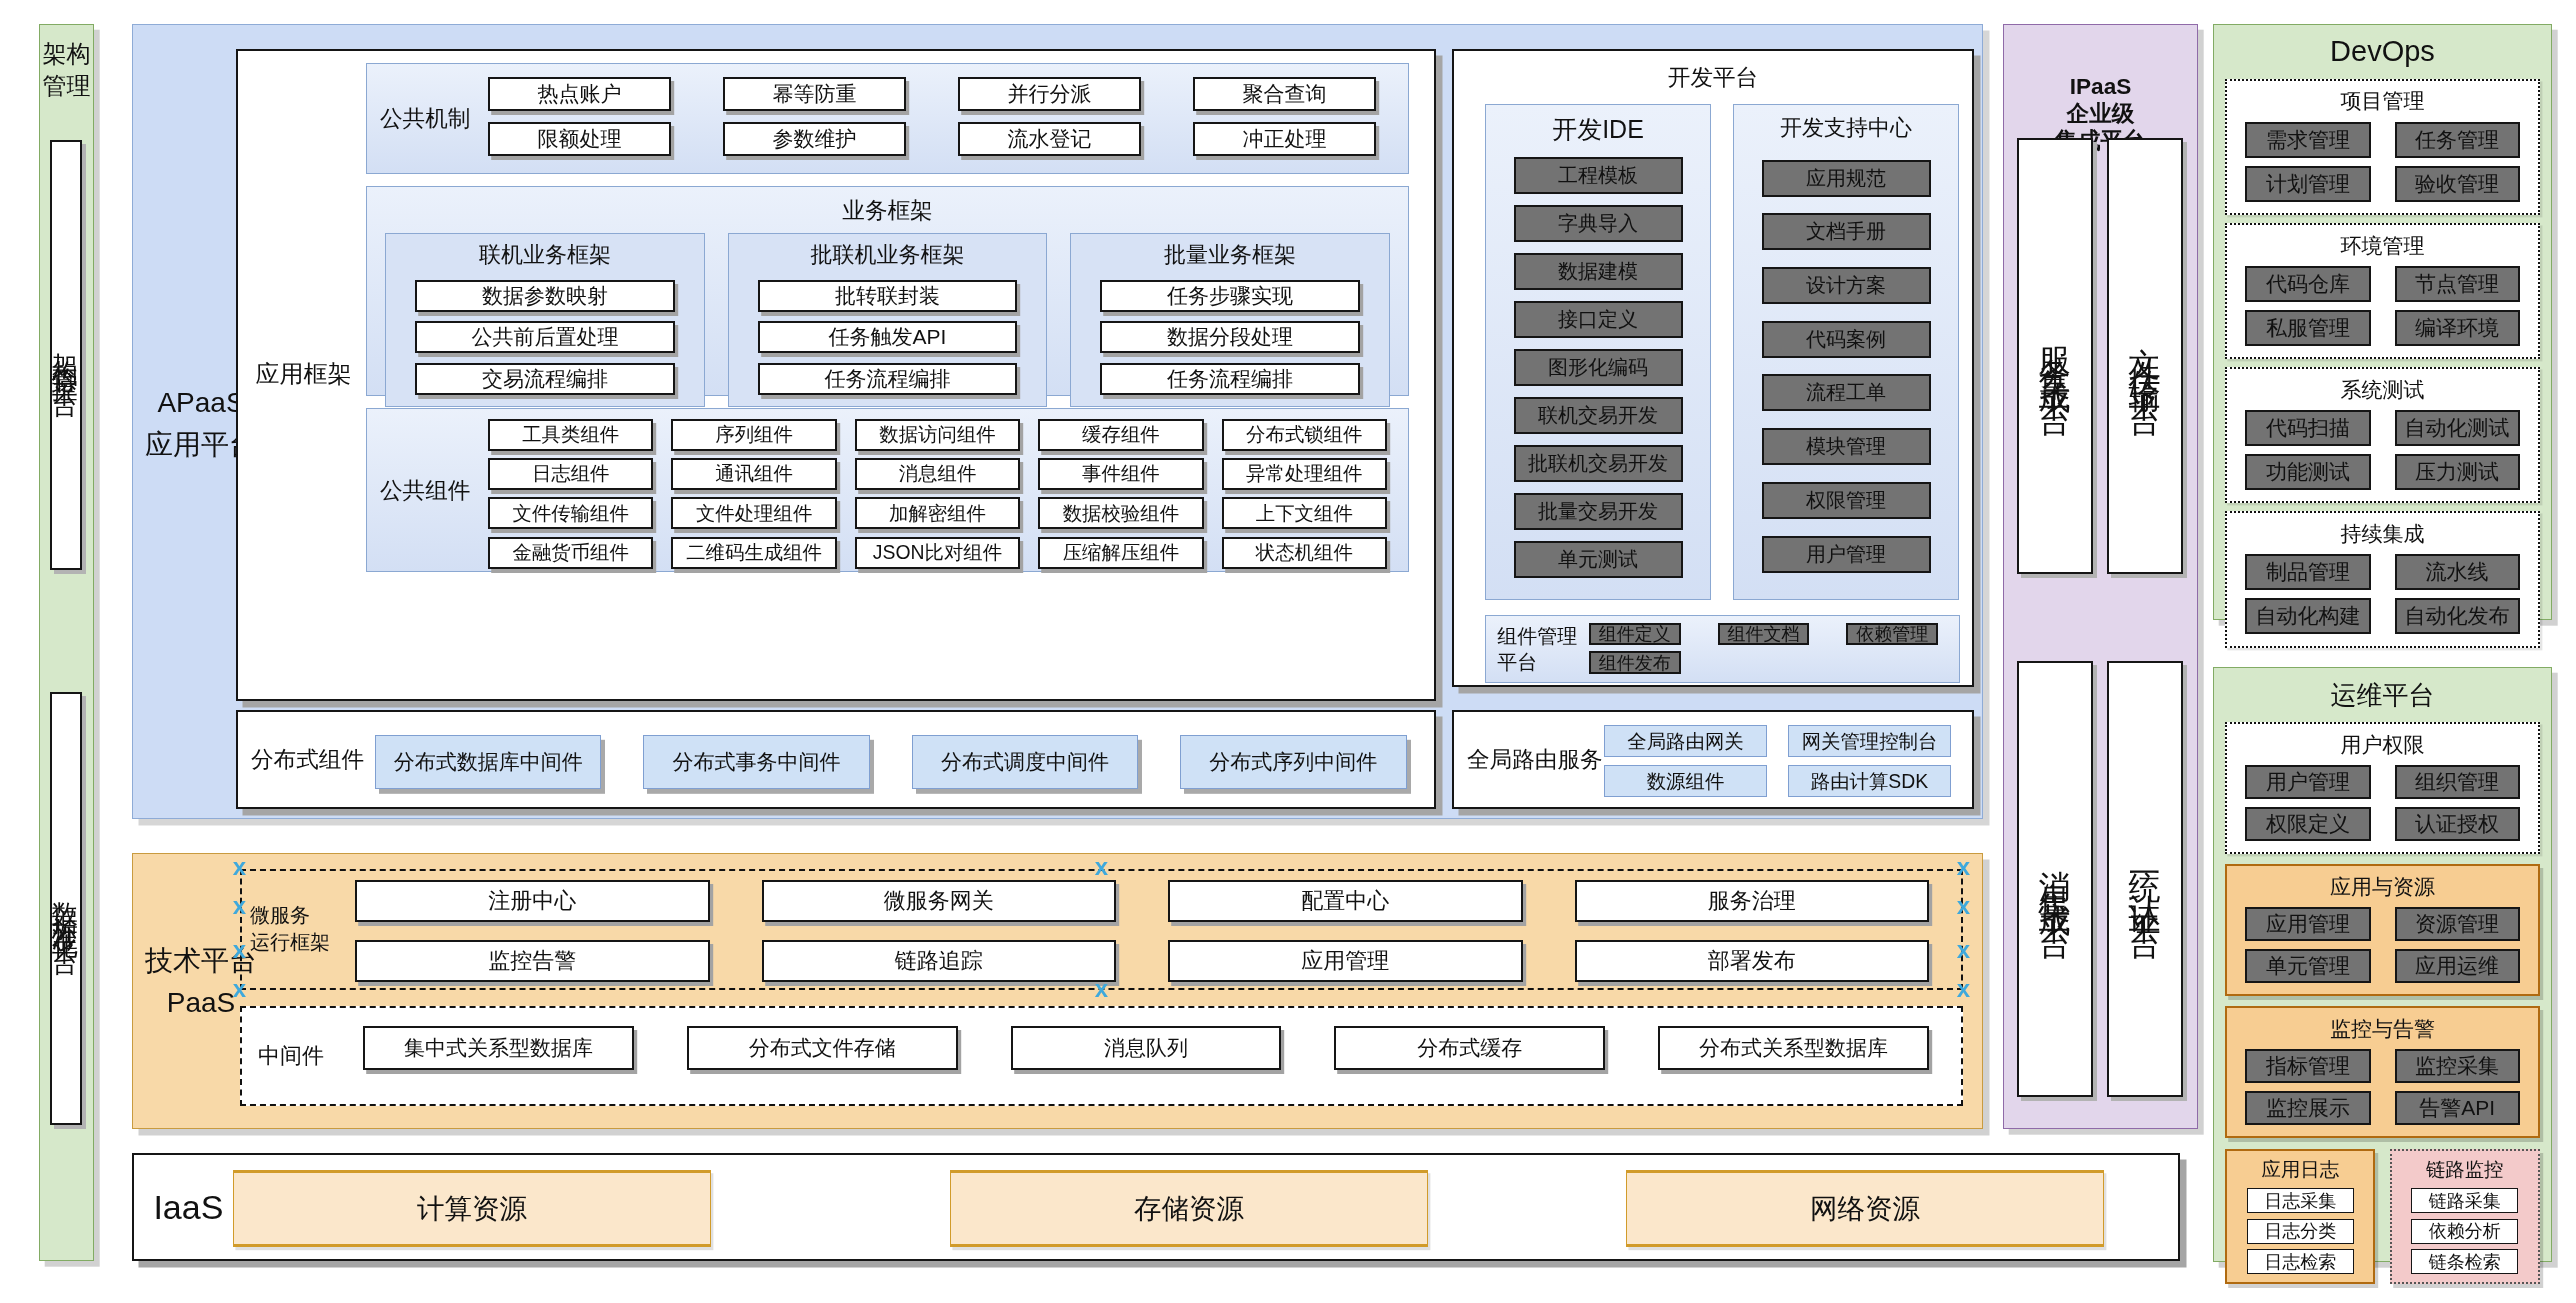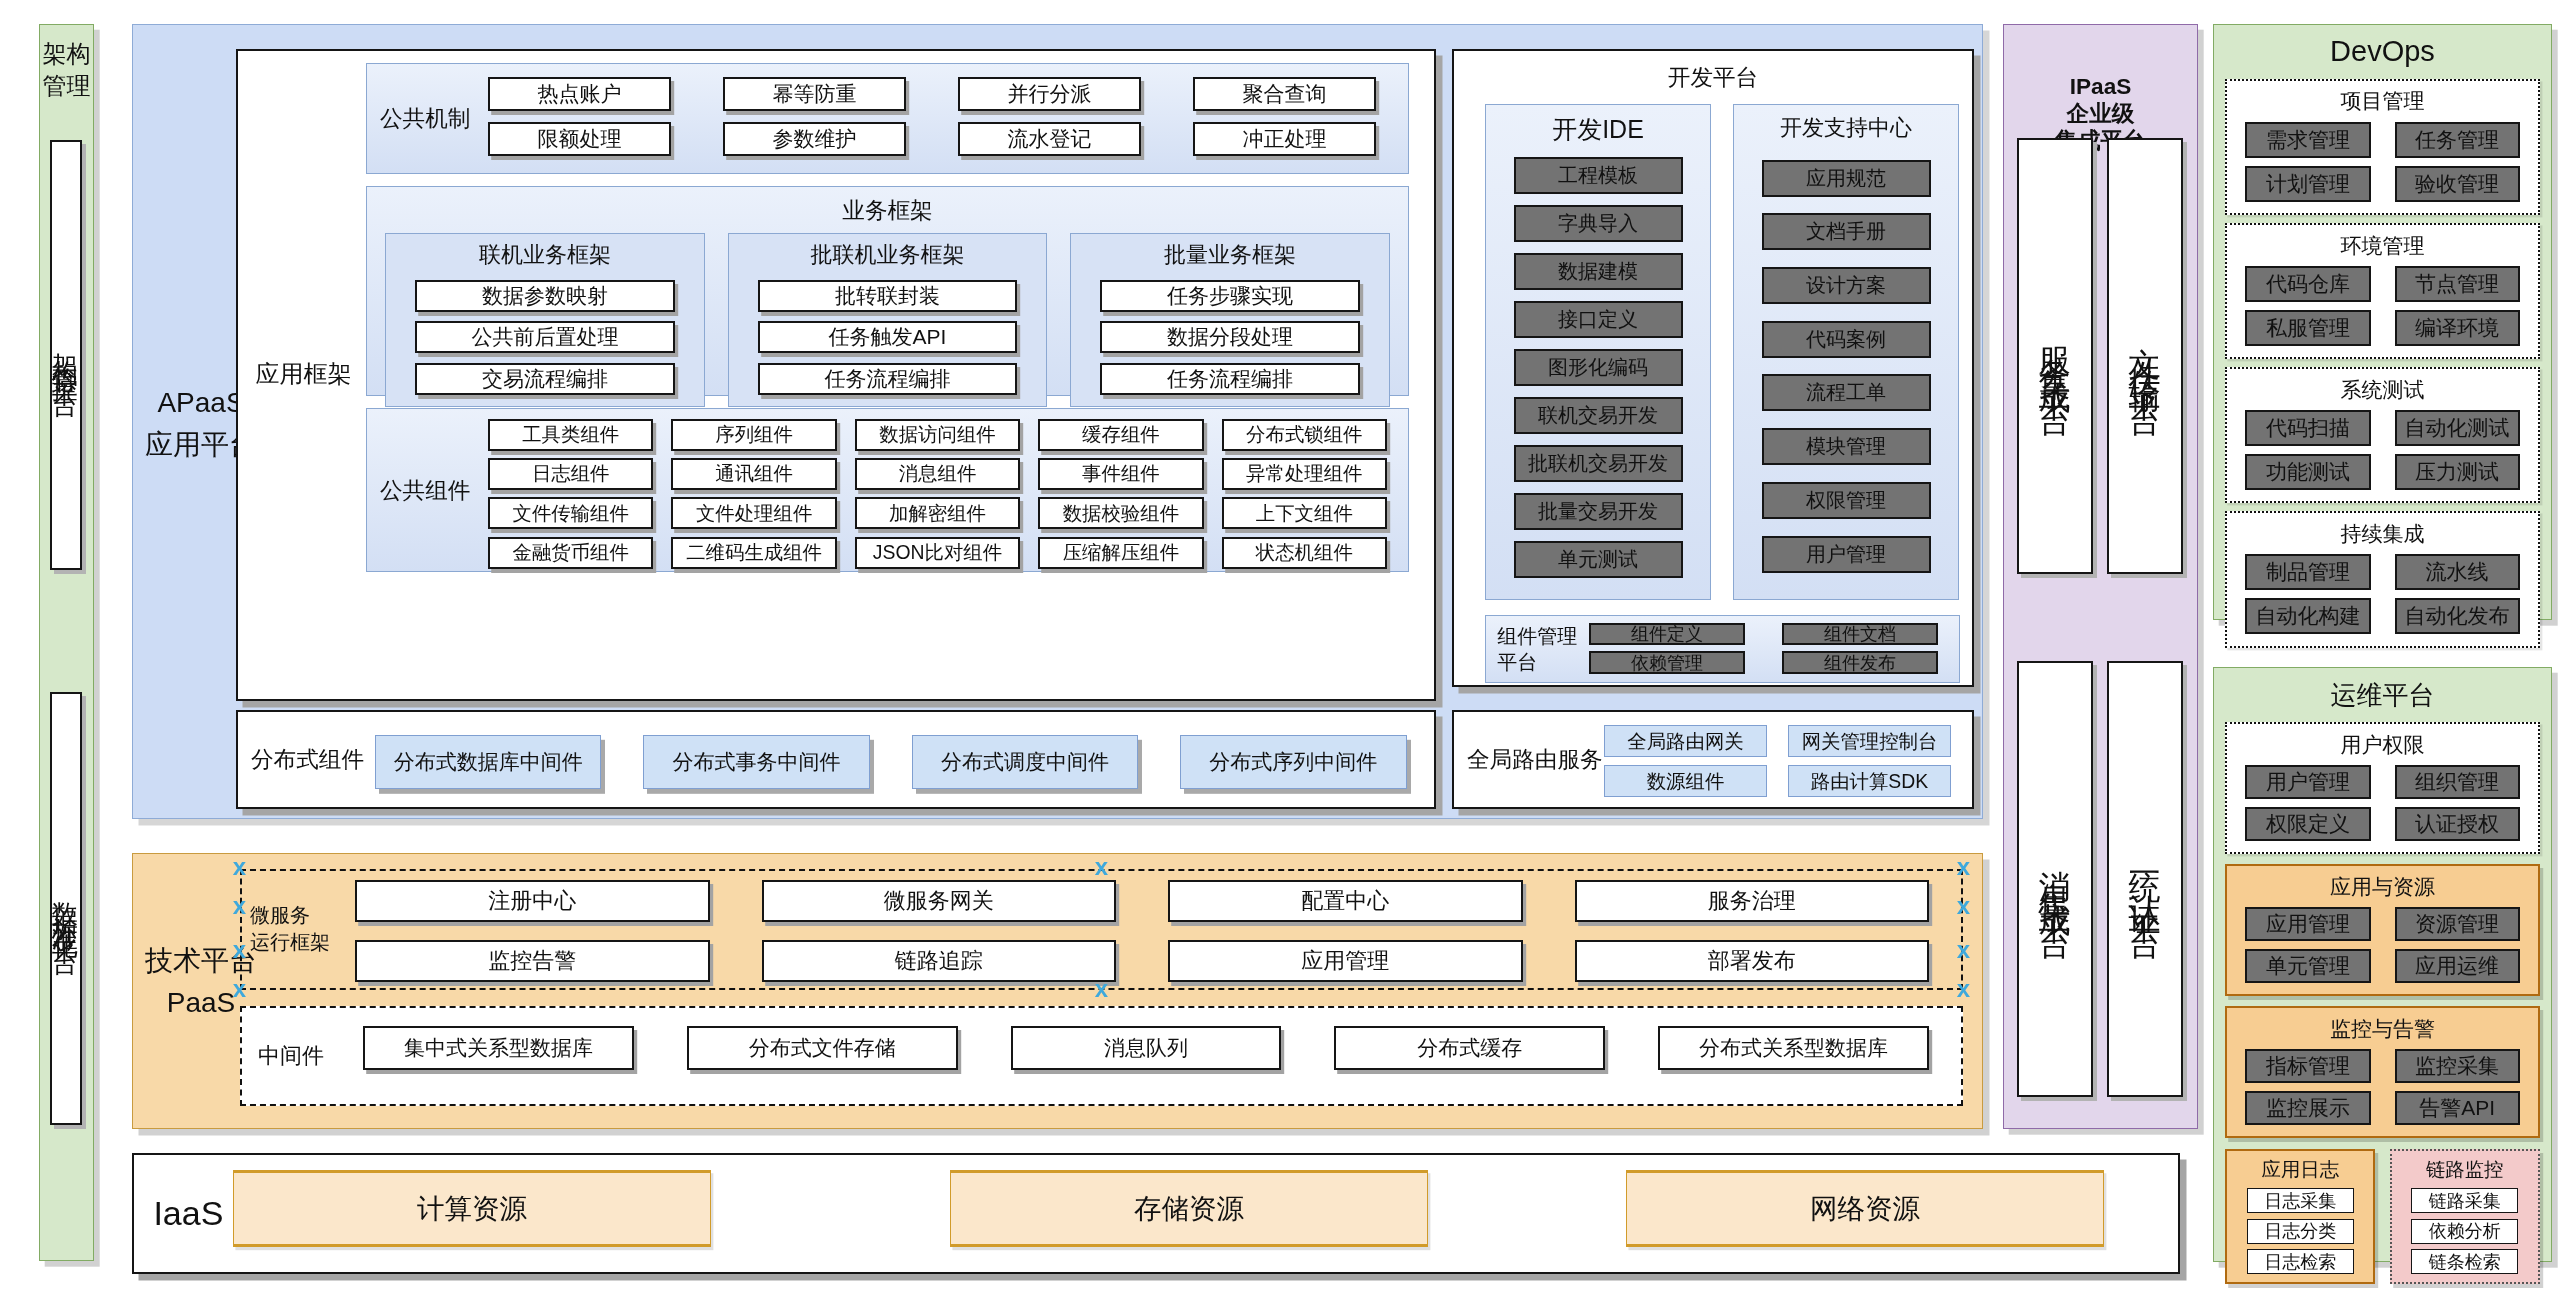--- a/index.html
+++ b/index.html
@@ -51,21 +51,21 @@
   .groups { display:flex; gap:22.6px; margin:6.5px 18px 0; }
   .group { flex:1; background:#d7e2f5; border:1.6px solid #8ba8d2; padding-bottom:11.3px; }
   .group-title { text-align:center; font-size:22px; padding:6.5px 0 9.7px; }
   .group-items { display:flex; flex-direction:column; gap:9.7px; margin:0 29px; }
   .tf-row { display:flex; gap:42px; margin:9.7px 48px 0; }
   .tf-row > div { flex:1; }
   .dp-col { display:flex; flex-direction:column; }
   .dp-items { display:flex; flex-direction:column; justify-content:space-evenly; flex:1; padding:0 27.5px 9.7px; }
   .cm-wrap { display:flex; height:100%; }
   .cm-label { width:103px; font-size:20px; line-height:1.3; display:flex; align-items:center; padding-left:11.3px; }
-  .cm-grid { flex:1; display:grid; grid-template-columns:1fr 1fr; gap:4.8px 37px; margin:6.5px 21px 6.5px 0; }
+  .cm-grid { flex:1; display:grid; grid-template-columns:1fr 1fr 1fr; gap:4.8px 37px; margin:6.5px 21px 6.5px 0; }
   .dist-items { display:flex; gap:42px; margin:22.6px 27.5px 0 137px; }
   .dist-items > div { flex:1; }
   .routing-grid { display:grid; grid-template-columns:1fr 1fr; gap:8px 21px; margin:13px 21px 0 150px; }
   .ms-label { position:absolute; left:8px; top:0; bottom:0; width:105px; display:flex; flex-direction:column; justify-content:center; font-size:20px; line-height:1.35; }
   .ms-grid { display:grid; grid-template-columns:repeat(4,1fr); gap:18px 52px; margin:9.7px 32px 0 113px; }
   .mw-row { display:flex; gap:53px; margin:18px 32px 0 121px; }
   .mw-row > div { flex:1; }
   .dv-section { border:2.4px dotted #111; background:#fff; margin:8px 11.3px 0; box-shadow:2.4px 2.4px 0 rgba(0,0,0,.10); }
   .dv-title { text-align:center; font-size:21px; padding:6.5px 0 3.2px; }
   .dv-grid { display:grid; grid-template-columns:1fr 1fr; gap:8px 24px; margin:3.2px 18px 11.3px; }
@@ -276,21 +276,21 @@
       <div class="mw-row">
           <div class="w-item h54 f26">集中式关系型数据库</div>
           <div class="w-item h54 f26">分布式文件存储</div>
           <div class="w-item h54 f26">消息队列</div>
           <div class="w-item h54 f26">分布式缓存</div>
           <div class="w-item h54 f26">分布式关系型数据库</div>
         </div>
     </div>
   </div>
 
-  <div class="abs whitebox" style="left:132px;top:1153px;width:2048px;height:121px">
+  <div class="abs whitebox" style="left:132px;top:1153px;width:2048px;height:108px">
     <div class="iaas-label">IaaS</div>
     <div class="abs res-box" style="left:99px;top:15.3px;width:478px;height:77px">计算资源</div>
     <div class="abs res-box" style="left:816px;top:15.3px;width:478px;height:77px">存储资源</div>
     <div class="abs res-box" style="left:1492px;top:15.3px;width:478px;height:77px">网络资源</div>
   </div>
 
   <div class="abs purplebox" style="left:2003px;top:24px;width:195px;height:1105px">
     <div class="ipaas-title">
       <div>IPaaS</div>
       <div>企业级</div>

